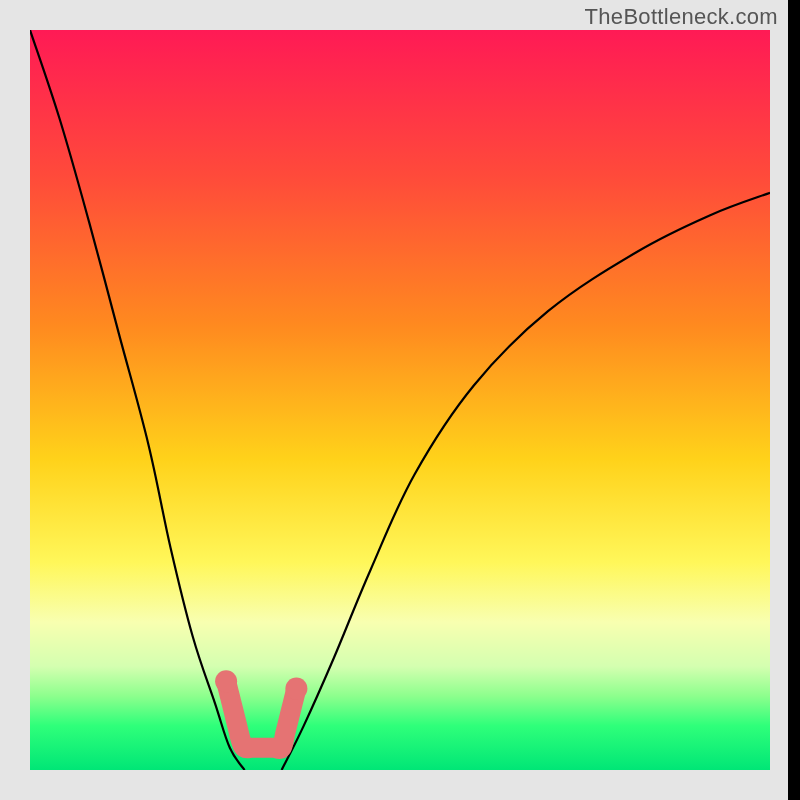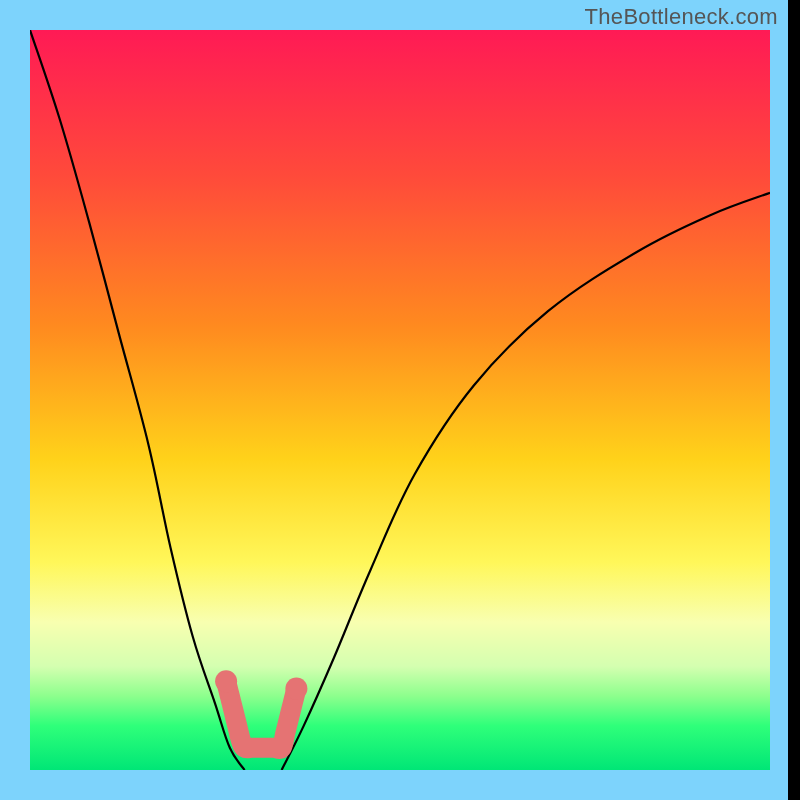--- a/index.html
+++ b/index.html
@@ -9,21 +9,21 @@
     height: 800px;
     background: #000;
     overflow: hidden;
   }
   .frame {
     position: absolute;
     left: 0;
     top: 0;
     width: 788px;
     height: 800px;
-    background: #7dd3fc;
+    background: #e5e5e5;
   }
   .plot {
     position: absolute;
     left: 30px;
     top: 30px;
     width: 740px;
     height: 740px;
   }
   .watermark {
     position: absolute;

